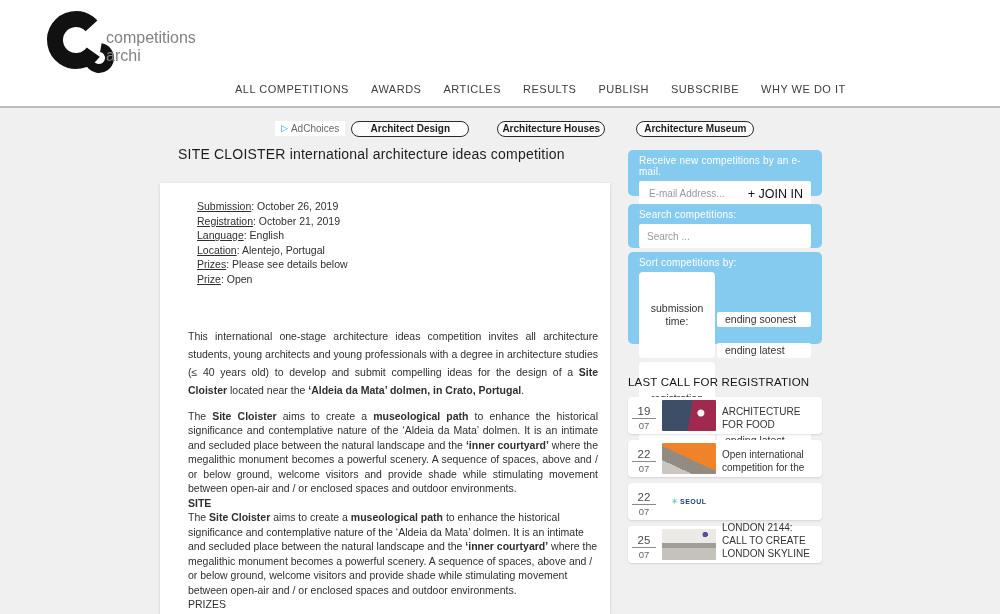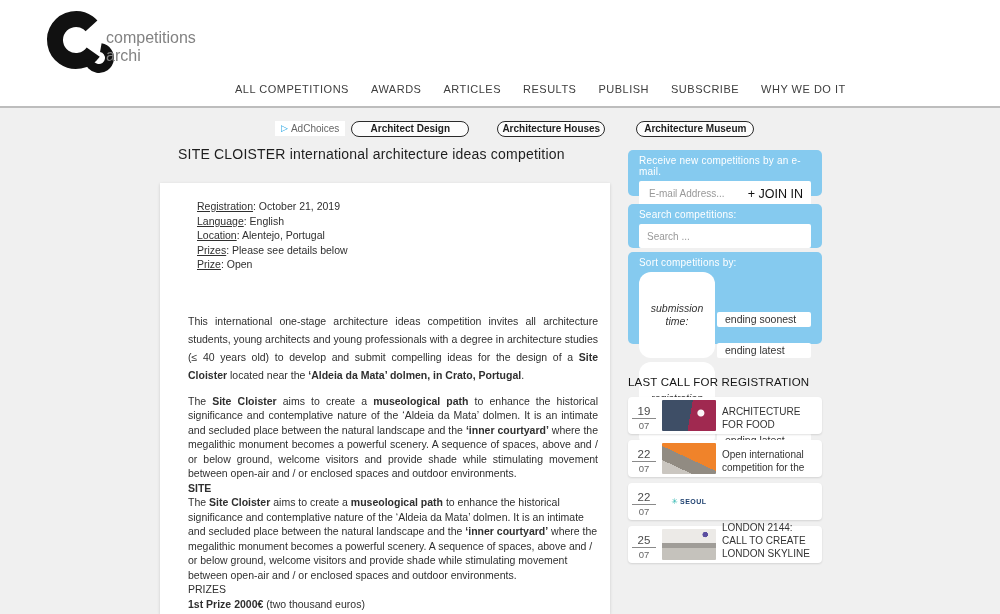--- a/index.html
+++ b/index.html
@@ -40,21 +40,21 @@
   .side-box{position:absolute;left:628px;width:194px;background:#85caef;border-radius:5px;padding:5px 11px;box-sizing:border-box;}
   .side-heading{color:#fff;font-size:10px;margin-bottom:4px;letter-spacing:.2px;}
   #box-join{top:150px;height:46px;}
   .join-row{background:#fff;border-radius:2px;height:25px;display:flex;align-items:center;}
   .join-input{flex:1;border:none;outline:none;font-size:10px;color:#777;padding:0 0 0 10px;min-width:0;background:transparent;font-family:inherit;}
   .join-btn{font-size:12.5px;color:#111;padding-right:8px;cursor:pointer;white-space:nowrap;}
   #box-search{top:204px;height:44px;}
   .search-input{width:100%;box-sizing:border-box;height:24px;border:none;border-radius:2px;font-size:10px;color:#777;padding:0 8px;font-family:inherit;outline:none;}
   #box-sort{top:252px;height:92px;}
   .sort-group{display:flex;margin-bottom:4px;}
-  .sort-label{width:76px;background:#fff;border-radius:12px;font-size:10.5px;color:#333;display:flex;align-items:center;justify-content:center;text-align:center;line-height:13px;padding:2px 18px;box-sizing:border-box;font-style:italic;}
+  .sort-label{width:76px;background:#fff;border-radius:4px;font-size:10.5px;color:#333;display:flex;align-items:center;justify-content:center;text-align:center;line-height:13px;padding:2px 18px;box-sizing:border-box;}
   .sort-options{flex:1;margin-left:2px;display:flex;flex-direction:column;gap:16px;margin-top:40px;}
   .sort-btn{background:#fff;border:none;border-radius:2px;height:15px;font-size:10.5px;color:#333;text-align:left;padding:0 0 1px 8px;font-family:inherit;cursor:pointer;}
   input::placeholder{color:#999;}
 
   
   .last-call-heading{position:absolute;left:628px;top:376px;font-size:11.5px;color:#151515;letter-spacing:.2px;}
   .last-call-list{position:absolute;left:628px;top:397px;width:194px;}
   .lc-item{background:#fff;border-radius:4px;box-shadow:0 1px 2px rgba(0,0,0,.12);height:37px;margin-bottom:6px;display:flex;align-items:flex-end;padding:3px 4px;box-sizing:border-box;cursor:pointer;}
   .lc-date{width:24px;text-align:center;color:#4a4a4a;flex-shrink:0;}
   .lc-day{font-size:11.5px;border-bottom:1px solid #8a8a8a;padding-bottom:1px;display:block;line-height:12px;}
@@ -106,20 +106,21 @@
         <span class="ad-pill">Architect Design</span>
         <span class="ad-pill">Architecture Houses</span>
         <span class="ad-pill">Architecture Museum</span>
       </span>
   </div>
 
   <h1 class="article-title">SITE CLOISTER international architecture ideas competition</h1>
 
   <main class="article-card">
     <div class="details">
+        <div class="detail-line"><span class="detail-label">Submission</span><span>: October 26, 2019</span></div>
         <div class="detail-line"><span class="detail-label">Registration</span><span>: October 21, 2019</span></div>
         <div class="detail-line"><span class="detail-label">Language</span><span>: English</span></div>
         <div class="detail-line"><span class="detail-label">Location</span><span>: Alentejo, Portugal</span></div>
         <div class="detail-line"><span class="detail-label">Prizes</span><span>: Please see details below</span></div>
         <div class="detail-line"><span class="detail-label">Prize</span><span>: Open</span></div>
       </div>
     <div class="article-body">
         <div class="para justify-loose"><span>This international one-stage architecture ideas competition invites all architecture students, young architects and young professionals with a degree in architecture studies (≤ 40 years old) to develop and submit compelling ideas for the design of a </span><span class="b">Site Cloister</span><span> located near the </span><span class="b">‘Aldeia da Mata’ dolmen, in Crato, Portugal</span><span>.</span></div>
         <div class="para justify-tight"><span>The </span><span class="b">Site Cloister</span><span> aims to create a </span><span class="b">museological path</span><span> to enhance the historical significance and contemplative nature of the ‘Aldeia da Mata’ dolmen. It is an intimate and secluded place between the natural landscape and the </span><span class="b">‘inner courtyard’</span><span> where the megalithic monument becomes a powerful scenery. A sequence of spaces, above and / or below ground, welcome visitors and provide shade while stimulating movement between open-air and / or enclosed spaces and outdoor environments.</span></div>
         <div class="para line"><span class="b">SITE</span></div>

